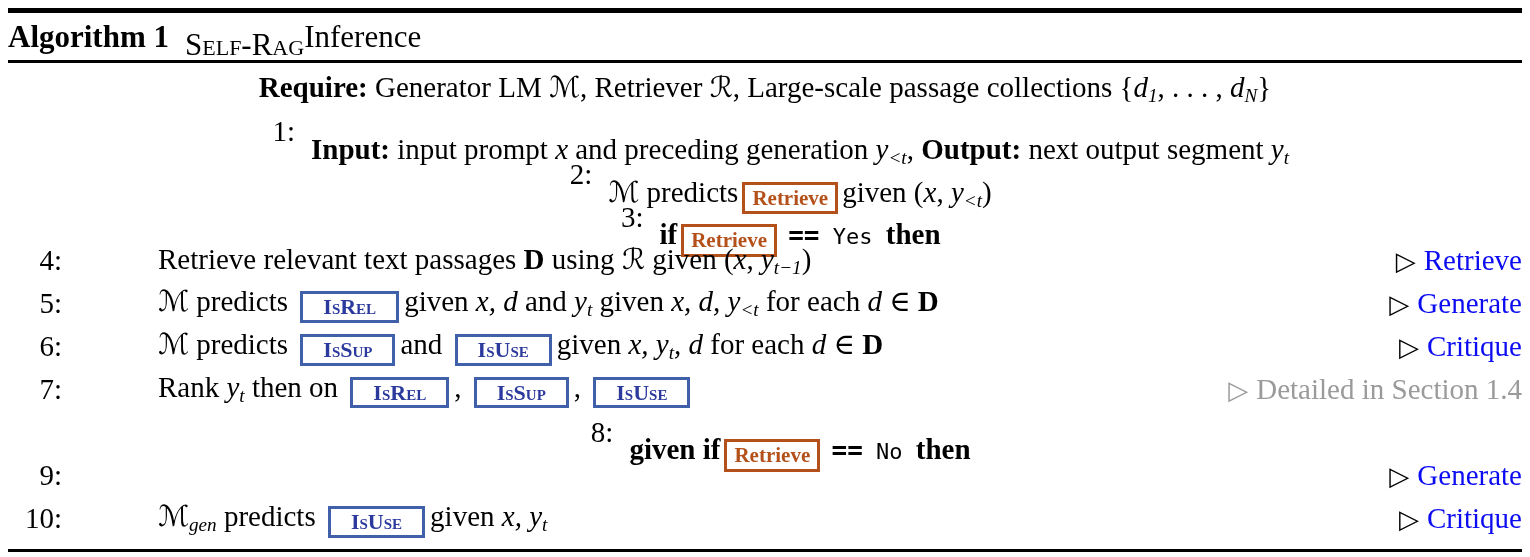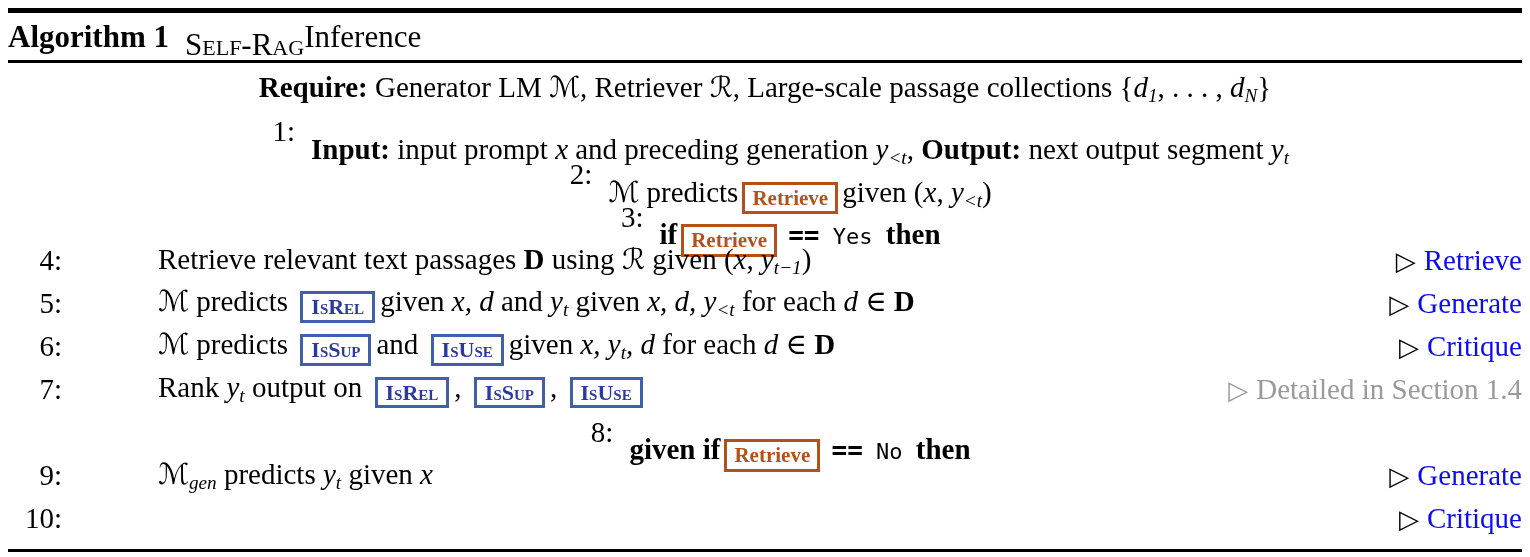--- a/index.html
+++ b/index.html
@@ -30,21 +30,21 @@
   .msub,.csub{font-style:italic;font-size:0.66em;vertical-align:-0.28em;}
   .tt{font-family:"DejaVu Sans Mono","Liberation Mono",monospace;font-size:22px;}
   .ttb{font-family:"DejaVu Sans Mono","Liberation Mono",monospace;font-size:26px;font-weight:bold;}
   .tok{display:inline-block;font-weight:bold;line-height:1.05;vertical-align:-3px;}
   .tok-r{
     border:3px solid #b4511b;color:#b4511b;
     font-size:21px;padding:2px 7px;margin:0 4px;
   }
   .tok-b{
     border:3px solid #4061aa;color:#2c3a9e;
-    font-variant:small-caps;font-size:22px;padding:1px 8px;margin:0 5px;
+    font-variant:small-caps;font-size:22px;padding:1px 20px;margin:0 5px;
   }
   .comment{margin-left:auto;white-space:nowrap;}
   .cmark{margin-right:8px;font-family:"DejaVu Sans","DejaVu Serif",sans-serif;font-size:26px;}
   .comment.blue .cmark{color:#000;}
   .comment.blue .ctext{color:#0c0cf2;}
   .comment.gray .cmark{color:#9a9a9a;}
   .comment.gray .ctext{color:#9a9a9a;}
 </style>
 </head>
 <body>
@@ -85,33 +85,33 @@
           <span class="content ind1"><span class="cal">ℳ</span><span class="t"> predicts </span><span class="tok tok-b">IsRel</span><span class="t">given </span><span class="mi">x, d</span><span class="t"> and </span><span class="mi">y</span><span class="msub">t</span><span class="t"> given </span><span class="mi">x, d, y</span><span class="msub">&lt;t</span><span class="t"> for each </span><span class="mi">d</span><span class="t"> ∈ </span><span class="mbf">D</span></span>
           <span class="comment blue"><span class="cmark">▷</span><span class="ctext">Generate</span></span>
         </div>
         <div class="line">
           <span class="num">6:</span>
           <span class="content ind1"><span class="cal">ℳ</span><span class="t"> predicts </span><span class="tok tok-b">IsSup</span><span class="t">and </span><span class="tok tok-b">IsUse</span><span class="t">given </span><span class="mi">x, y</span><span class="msub">t</span><span class="mi">, d</span><span class="t"> for each </span><span class="mi">d</span><span class="t"> ∈ </span><span class="mbf">D</span></span>
           <span class="comment blue"><span class="cmark">▷</span><span class="ctext">Critique</span></span>
         </div>
         <div class="line">
           <span class="num">7:</span>
-          <span class="content ind1"><span class="t">Rank </span><span class="mi">y</span><span class="msub">t</span><span class="t"> output on </span><span class="tok tok-b">IsRel</span><span class="t">, </span><span class="tok tok-b">IsSup</span><span class="t">, </span><span class="tok tok-b">IsUse</span></span>
+          <span class="content ind1"><span class="t">Rank </span><span class="mi">y</span><span class="msub">t</span><span class="t"> then on </span><span class="tok tok-b">IsRel</span><span class="t">, </span><span class="tok tok-b">IsSup</span><span class="t">, </span><span class="tok tok-b">IsUse</span></span>
           <span class="comment gray"><span class="cmark">▷</span><span class="ctext">Detailed in Section 1.4</span></span>
         </div>
         <div class="line">
           <span class="num">8:</span>
           <span class="content ind0"><span class="bd">given if</span><span class="tok tok-r">Retrieve</span><span class="t"> </span><span class="ttb">==</span><span class="tt"> No </span><span class="bd">then</span></span>
         </div>
         <div class="line">
           <span class="num">9:</span>
-          <span class="content ind1"><span class="cal">ℳ</span><span class="csub">gen</span><span class="t"> predicts </span><span class="mi">y</span><span class="msub">t</span><span class="t"> given </span><span class="mi">x</span></span>
           <span class="comment blue"><span class="cmark">▷</span><span class="ctext">Generate</span></span>
         </div>
         <div class="line">
           <span class="num">10:</span>
+          <span class="content ind1"><span class="cal">ℳ</span><span class="csub">gen</span><span class="t"> predicts </span><span class="tok tok-b">IsUse</span><span class="t">given </span><span class="mi">x, y</span><span class="msub">t</span></span>
           <span class="comment blue"><span class="cmark">▷</span><span class="ctext">Critique</span></span>
         </div>
       </div>
   </div>
 
   <div class="rule rule-bottom"></div>
 </div>
 
 </body></html>

